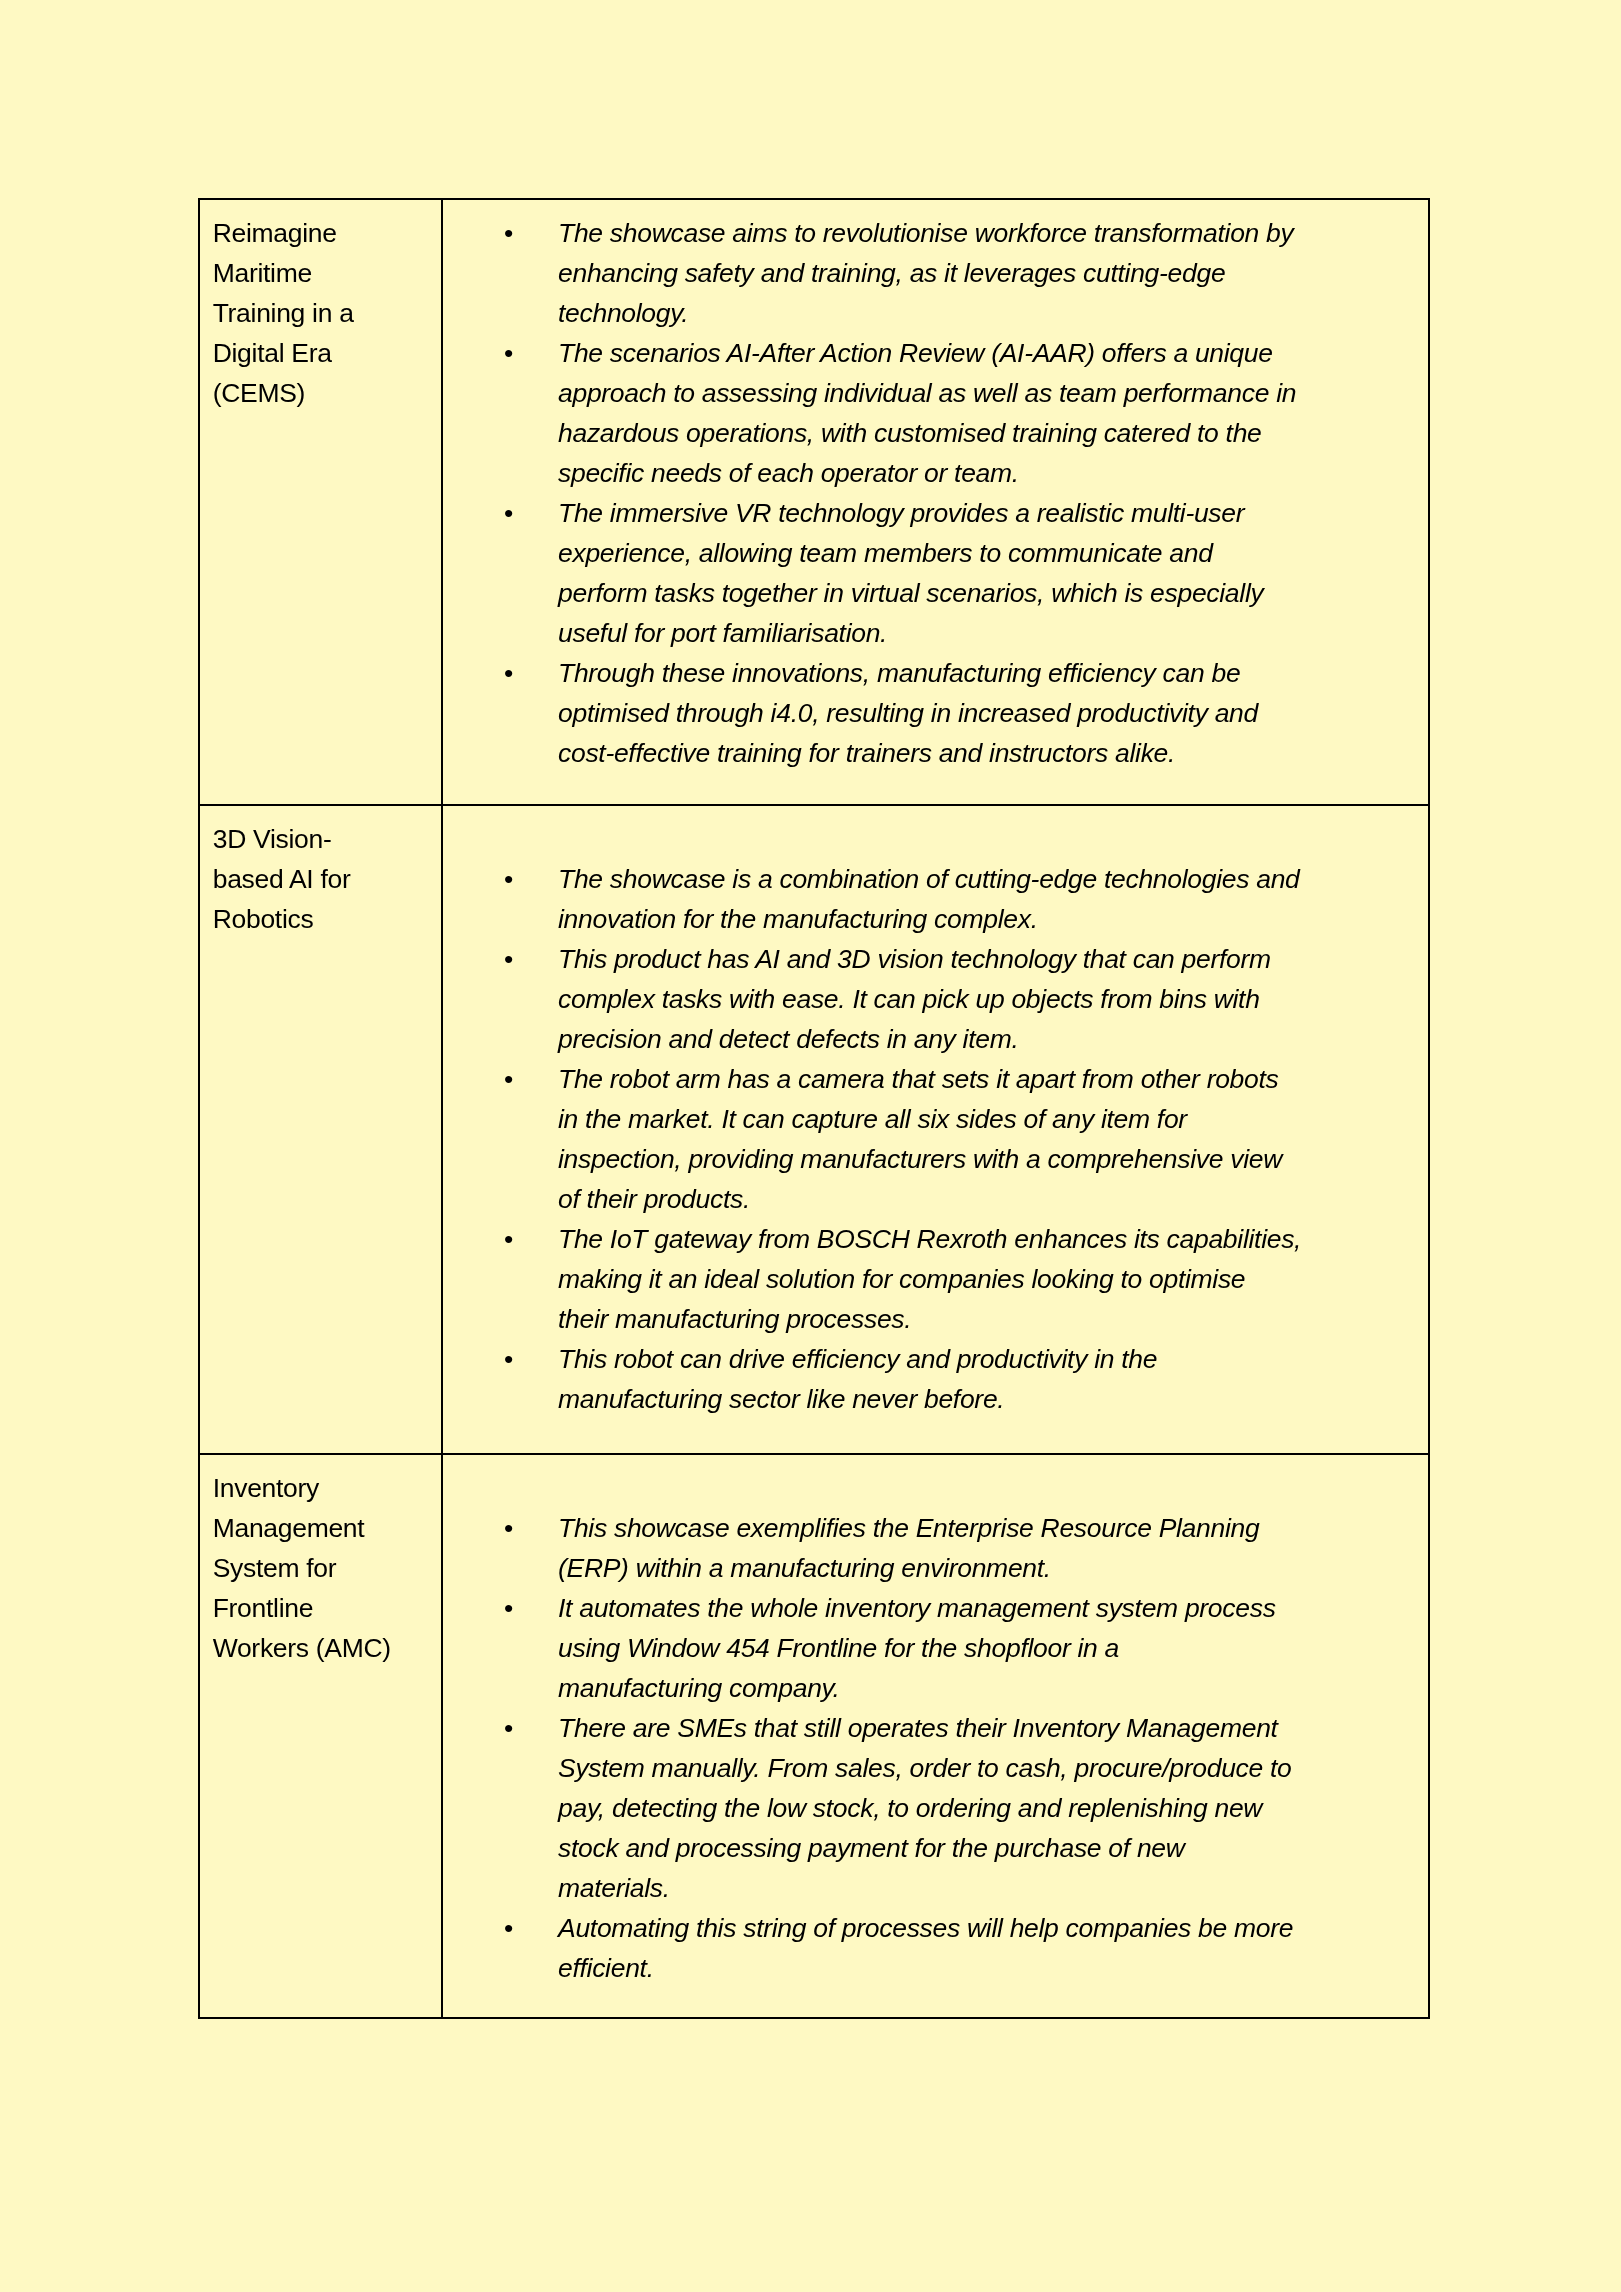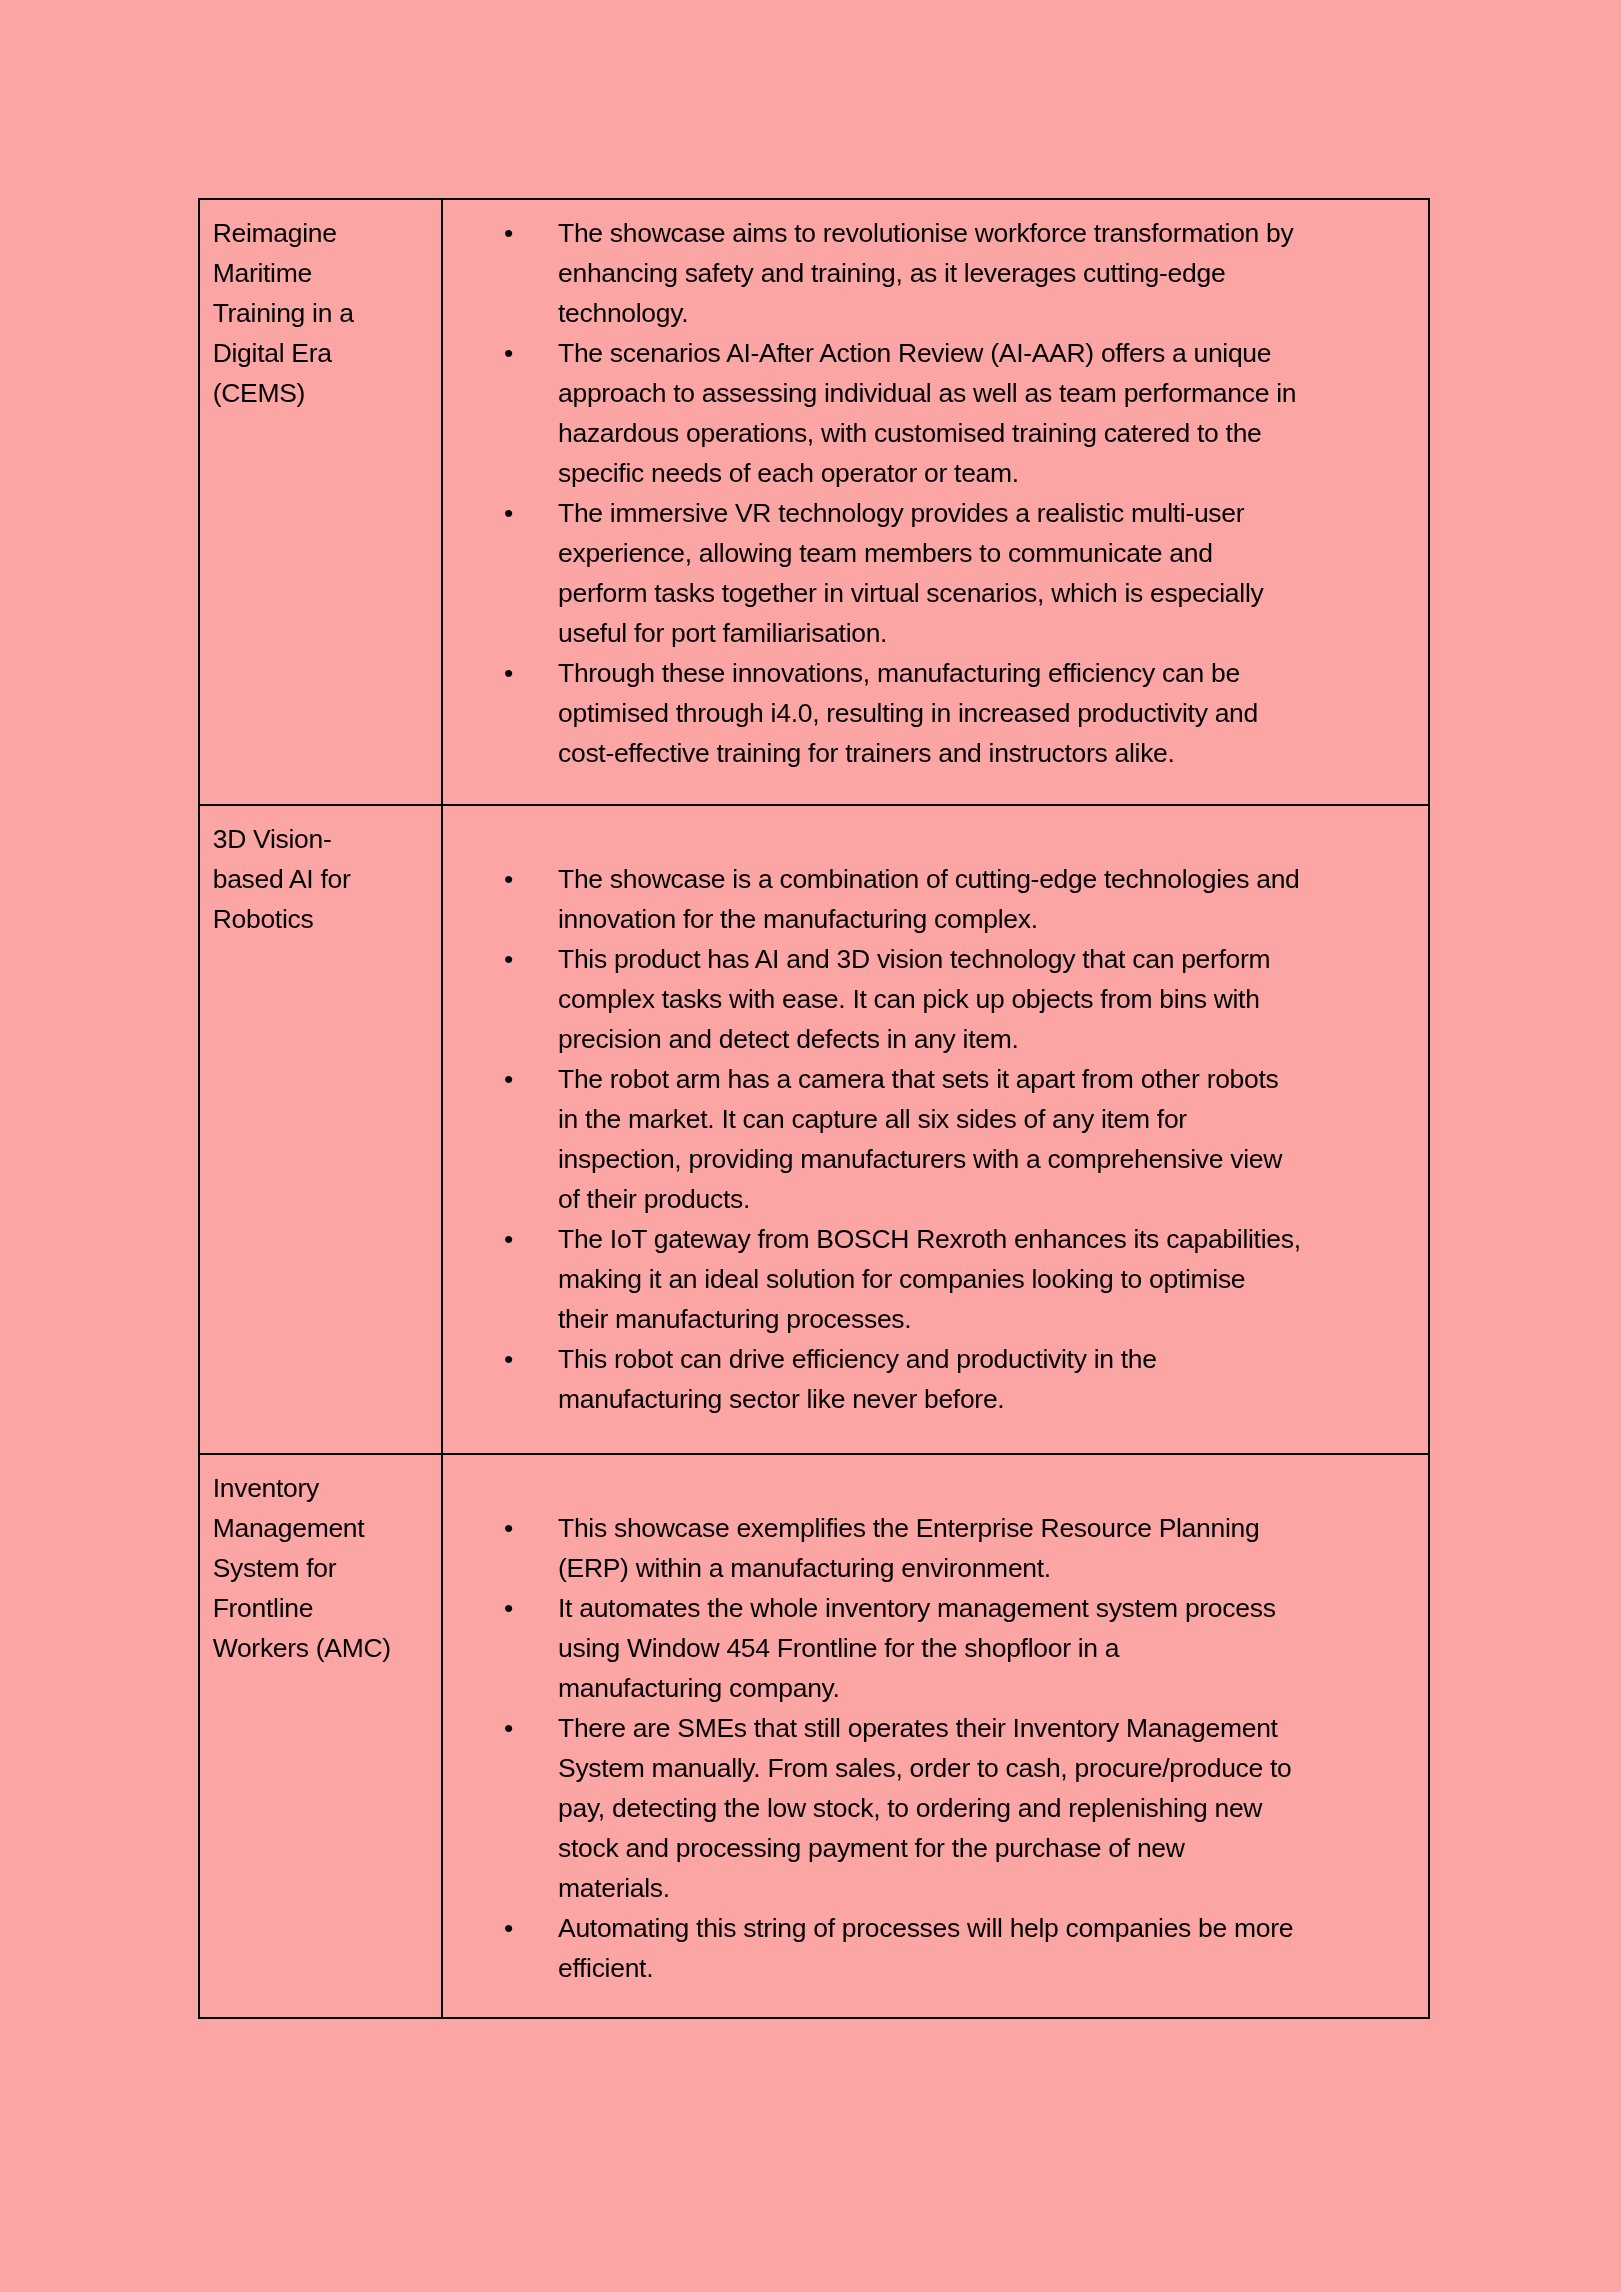--- a/index.html
+++ b/index.html
@@ -8,21 +8,21 @@
     background: #ffffff;
     width: 1621px;
     height: 2293px;
     font-family: "Liberation Sans", sans-serif;
     color: #000000;
   }
   .page {
     position: relative;
     width: 1621px;
     height: 2293px;
-    background: #fca5a5;
+    background: #fef9c3;
     overflow: hidden;
   }
   table.tbl {
     position: absolute;
     left: 198px;
     top: 198px;
     border-collapse: collapse;
     table-layout: fixed;
     width: 1226px;
   }
@@ -57,20 +57,21 @@
   }
   ul.bullets .dot {
     position: absolute;
     left: -54px;
     top: 0;
     font-size: 26.5px;
   }
   ul.bullets .bt {
     white-space: pre-line;
     display: block;
+    font-style: italic;
   }
 </style>
 </head>
 <body>
 
 <div class="page">
   <table class="tbl">
 
     <tbody>
         <tr style="height:606px;">

